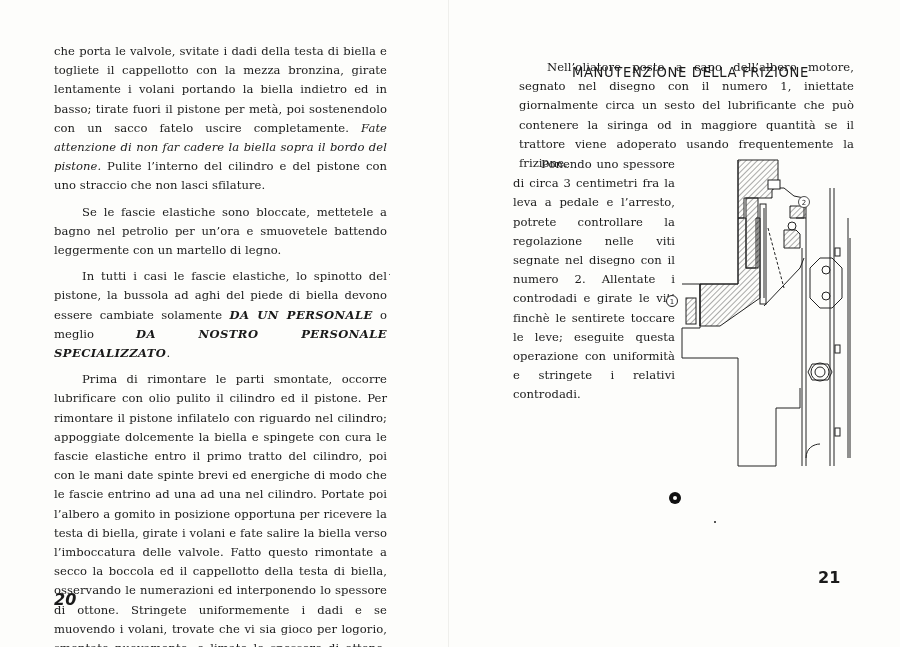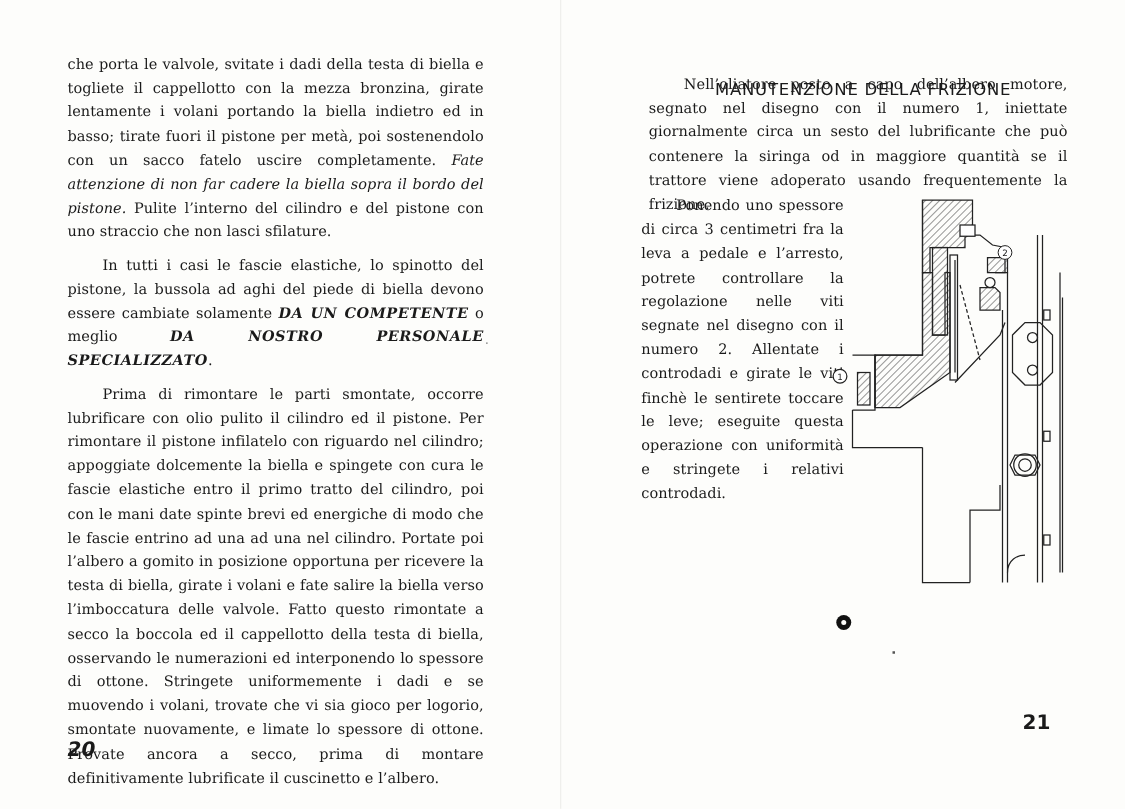--- a/index.html
+++ b/index.html
@@ -38,21 +38,22 @@
   .speck { position: absolute; width: 2px; height: 2px; background: #555; }
 </style>
 </head>
 <body>
 
 <div class="gutter"></div>
 
 <div class="page page-left">
   <div class="left-col text" id="left-text">
       <p><span>che porta le valvole, svitate i dadi della testa di biella e togliete il cappellotto con la mezza bronzina, girate lentamente i volani portando la biella indietro ed in basso; tirate fuori il pistone per metà, poi sostenendolo con un sacco fatelo uscire completamente. </span><em>Fate attenzione di non far cadere la biella sopra il bordo del pistone.</em><span> Pulite l’interno del cilindro e del pistone con uno straccio che non lasci sfilature.</span></p>
-      <p class="indent"><span>In tutti i casi le fascie elastiche, lo spinotto del pistone, la bussola ad aghi del piede di biella devono essere cambiate solamente </span><span class="caps">DA UN COMPETENTE</span><span> o meglio </span><span class="caps">DA NOSTRO PERSONALE SPECIALIZZATO</span><span>.</span></p>
+      <p class="indent"><span>Se le fascie elastiche sono bloccate, mettetele a bagno nel petrolio per un’ora e smuovetele battendo leggermente con un martello di legno.</span></p>
+      <p class="indent"><span>In tutti i casi le fascie elastiche, lo spinotto del pistone, la bussola ad aghi del piede di biella devono essere cambiate solamente </span><span class="caps">DA UN PERSONALE</span><span> o meglio </span><span class="caps">DA NOSTRO PERSONALE SPECIALIZZATO</span><span>.</span></p>
       <p class="indent"><span>Prima di rimontare le parti smontate, occorre lubrificare con olio pulito il cilindro ed il pistone. Per rimontare il pistone infilatelo con riguardo nel cilindro; appoggiate dolcemente la biella e spingete con cura le fascie elastiche entro il primo tratto del cilindro, poi con le mani date spinte brevi ed energiche di modo che le fascie entrino ad una ad una nel cilindro. Portate poi l’albero a gomito in posizione opportuna per ricevere la testa di biella, girate i volani e fate salire la biella verso l’imboccatura delle valvole. Fatto questo rimontate a secco la boccola ed il cappellotto della testa di biella, osservando le numerazioni ed interponendo lo spessore di ottone. Stringete uniformemente i dadi e se muovendo i volani, trovate che vi sia gioco per logorio, smontate nuovamente, e limate lo spessore di ottone. Provate ancora a secco, prima di montare definitivamente lubrificate il cuscinetto e l’albero.</span></p>
     </div>
   <div class="page-num pn-left">20</div>
 </div>
 
 <div class="title">MANUTENZIONE DELLA FRIZIONE</div>
 
 <div class="right-top text">
   <p class="indent">Nell’oliatore posto a capo dell’albero motore, segnato nel disegno con il numero 1, iniettate giornalmente circa un sesto del lubrificante che può contenere la siringa od in maggiore quantità se il trattore viene adoperato usando frequentemente la frizione.</p>
 </div>

